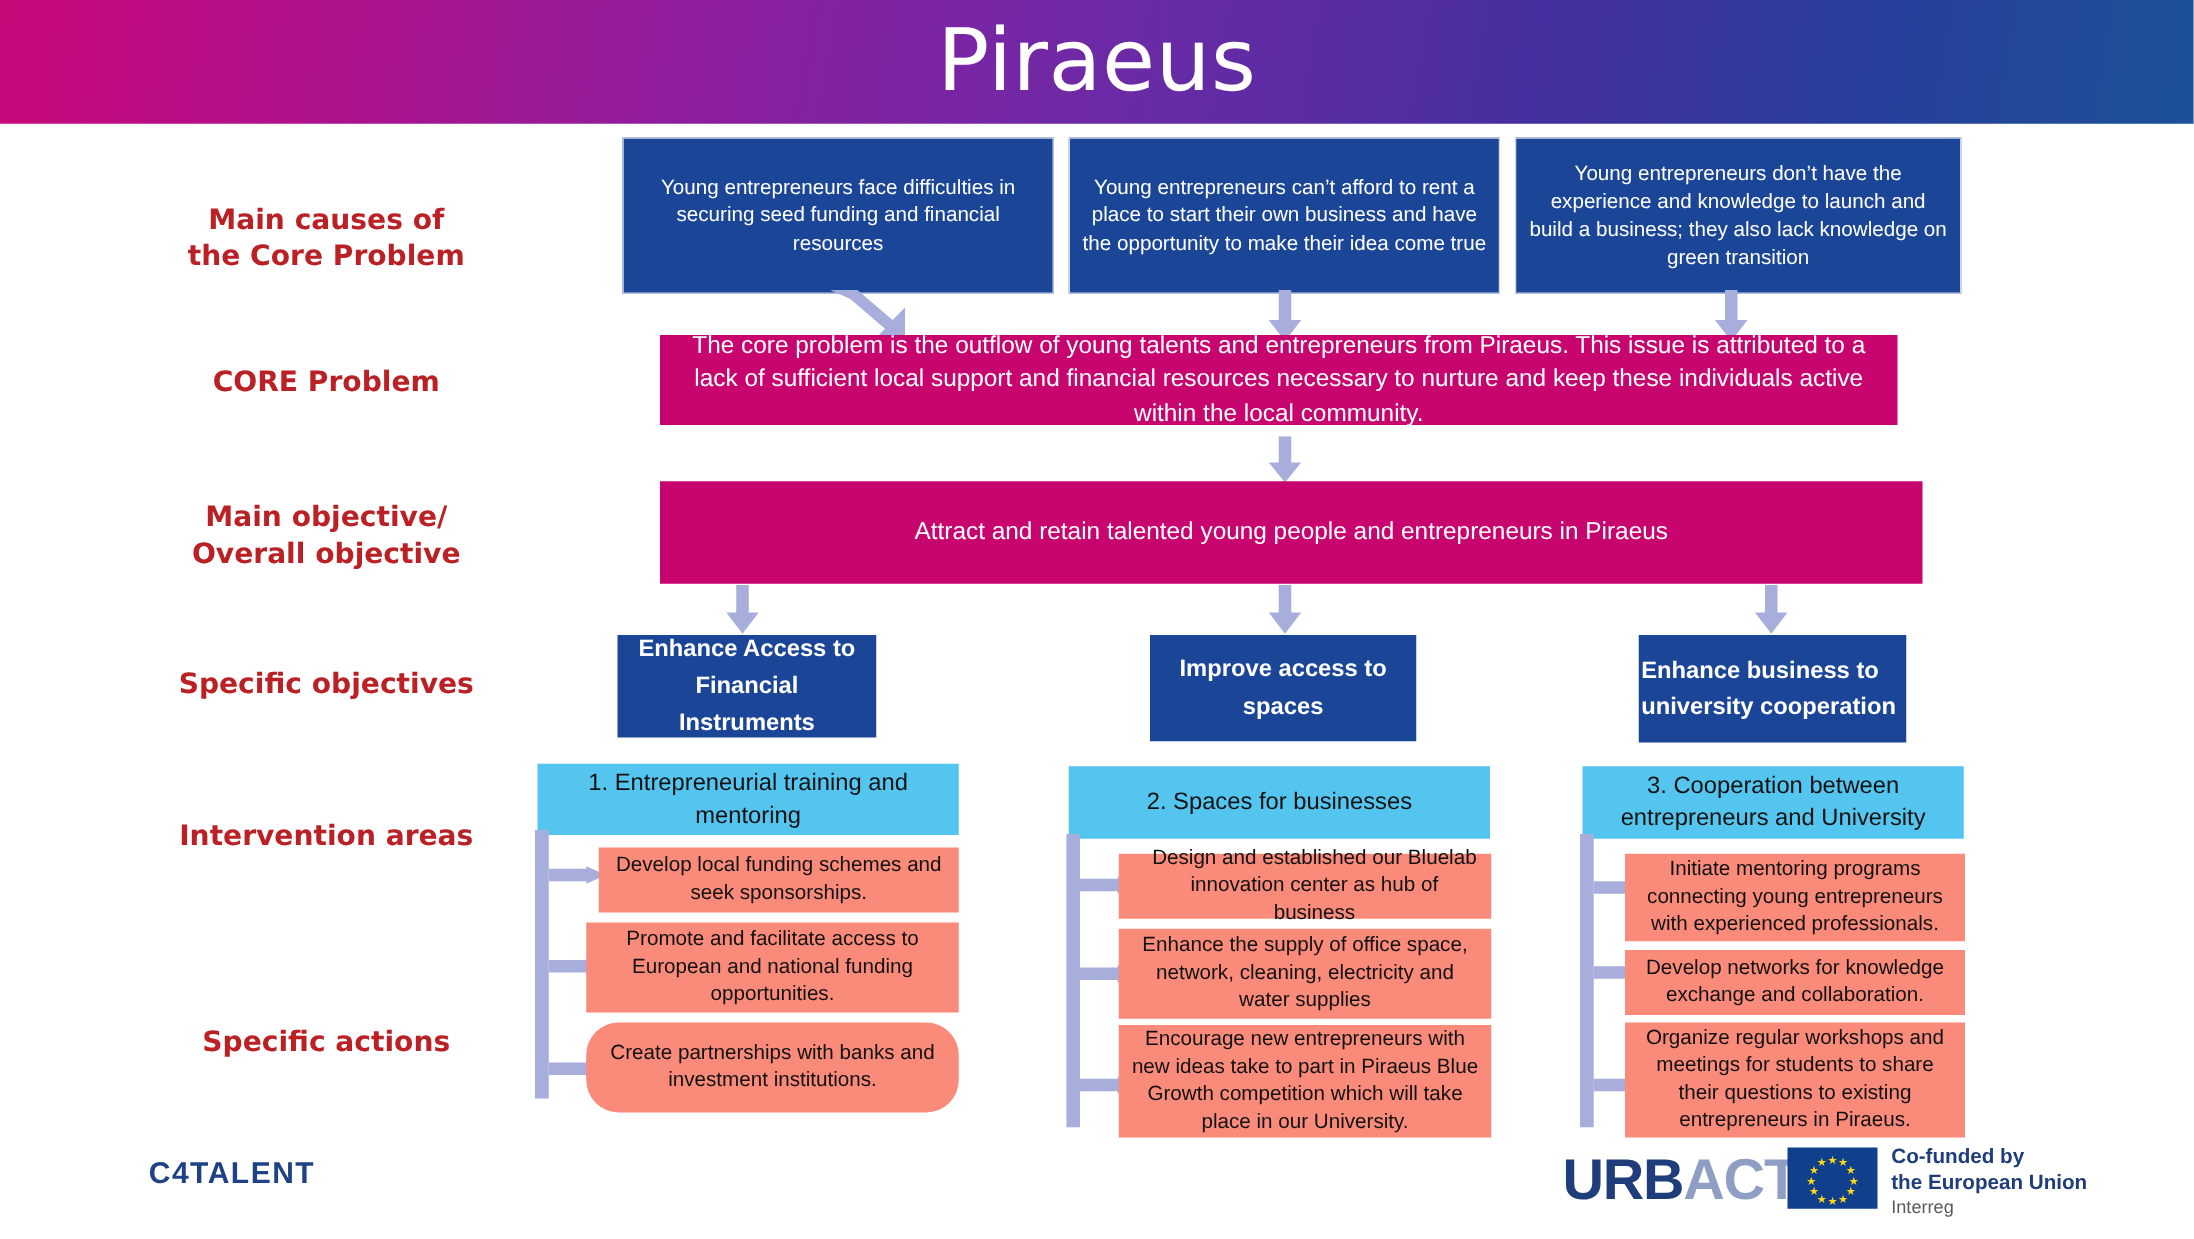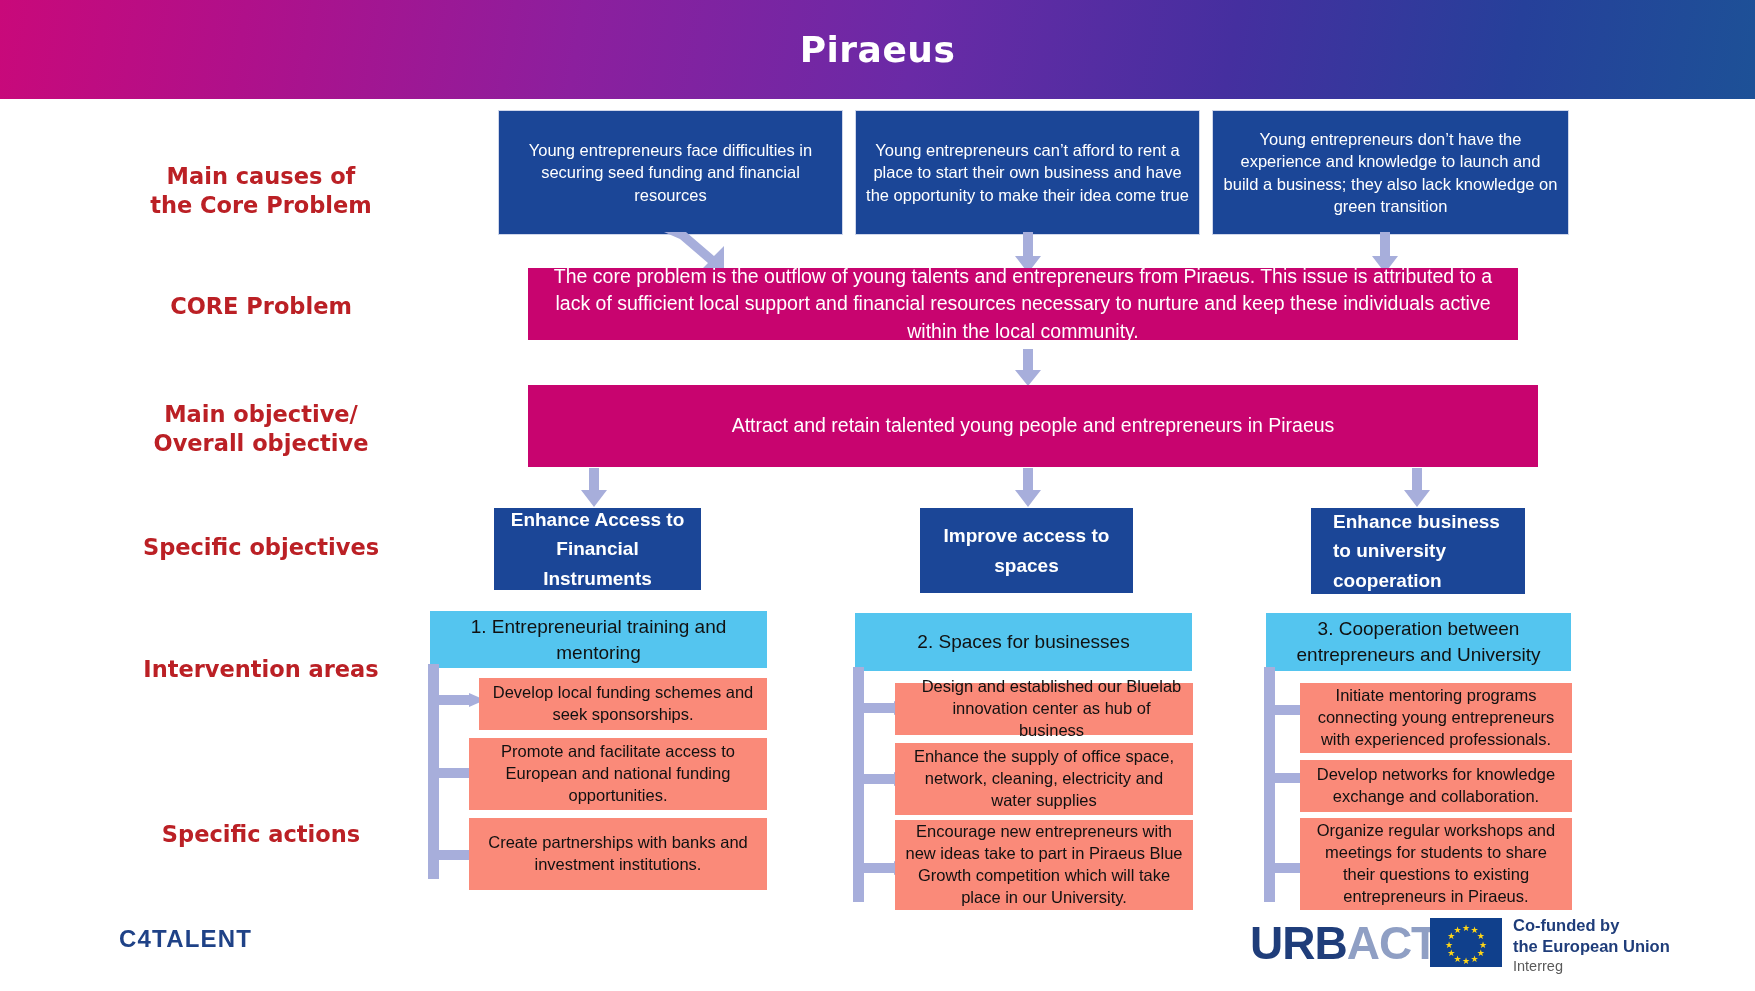--- a/index.html
+++ b/index.html
@@ -11,21 +11,21 @@
   }
   #root { position: relative; width: 1755px; height: 991px; background: #fff; }
 
   
   .banner {
     position: absolute; left: 0; top: 0; width: 1755px; height: 99px;
     background: linear-gradient(100deg, #c9097a 0%, #b0108a 14%, #8c1f9e 33%, #6a2aa6 52%, #452f9f 70%, #26409a 86%, #1d5197 100%);
     display: flex; align-items: center; justify-content: center;
   }
   .banner-title {
-    color: #ffffff; font-size: 36px; font-weight: 700; letter-spacing: .5px;
+    color: #ffffff; font-size: 69px; font-weight: 400; letter-spacing: .5px;
     line-height: 1; font-family: "DejaVu Sans", sans-serif;
   }
 
   
   .row-label {
     position: absolute;
     color: #bb2025; font-weight: 700; font-size: 22.5px; line-height: 1.3;
     text-align: center; font-family: "DejaVu Sans", sans-serif;
   }
 
@@ -43,21 +43,21 @@
   .core-box {
     background: #c8046f; color: #ffffff; font-size: 19.5px; line-height: 1.4;
   }
   .main-obj-box {
     background: #c8046f; color: #ffffff; font-size: 19.5px; line-height: 1.4;
   }
   .spec-obj-box {
     background: #1b4697; color: #ffffff; font-size: 19px; font-weight: 700;
     line-height: 1.55;
   }
-  .spec-obj-box.left-align { justify-content: flex-start; text-align: left; padding-left: 22px; }
+  .spec-obj-box.left-align { justify-content: flex-start; text-align: left; padding-left: 2px; }
   .interv-box {
     background: #54c5ef; color: #111111; font-size: 19px; line-height: 1.35;
   }
   .action-box {
     background: #fa8a79; color: #111111; font-size: 16.5px; line-height: 1.33;
   }
 
   
   .arrow-svg { position: absolute; }
 
@@ -178,21 +178,21 @@
       <rect x="11" y="186" width="33" height="10"></rect>
       <path d="M41 184 L57 191 L41 198 Z"></path>
     </g>
   </svg>
   <div class="box action-box" style="left:479px; top:678px; width:288px; height:52px;">
     <span>Develop local funding schemes and seek sponsorships.</span>
   </div>
   <div class="box action-box" style="left:469px; top:738px; width:298px; height:72px;">
     <span>Promote and facilitate access to European and national funding opportunities.</span>
   </div>
-  <div class="box action-box" style="left:469px; top:818px; width:298px; height:72px;">
+  <div class="box action-box" style="left:469px; top:818px; width:298px; height:72px;border-radius:26px;">
     <span>Create partnerships with banks and investment institutions.</span>
   </div>
 
   <svg class="arrow-svg" style="left:853px; top:667px;" width="58" height="235" viewBox="0 0 58 235">
     <rect x="0" y="0" width="11" height="235" fill="#a7aedb"></rect>
     <g fill="#a7aedb">
       <rect x="11" y="36" width="33" height="10"></rect>
       <path d="M41 34 L57 41 L41 48 Z"></path>
       <rect x="11" y="107" width="33" height="10"></rect>
       <path d="M41 105 L57 112 L41 119 Z"></path>

